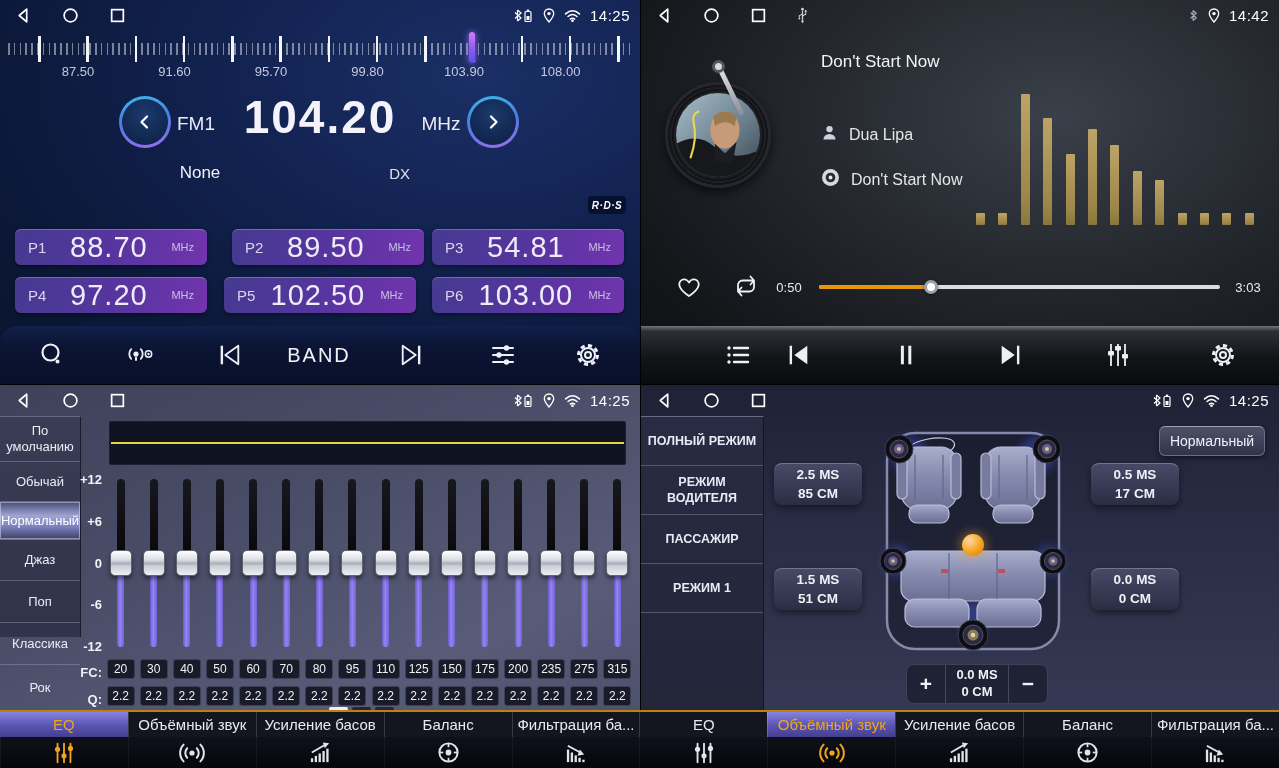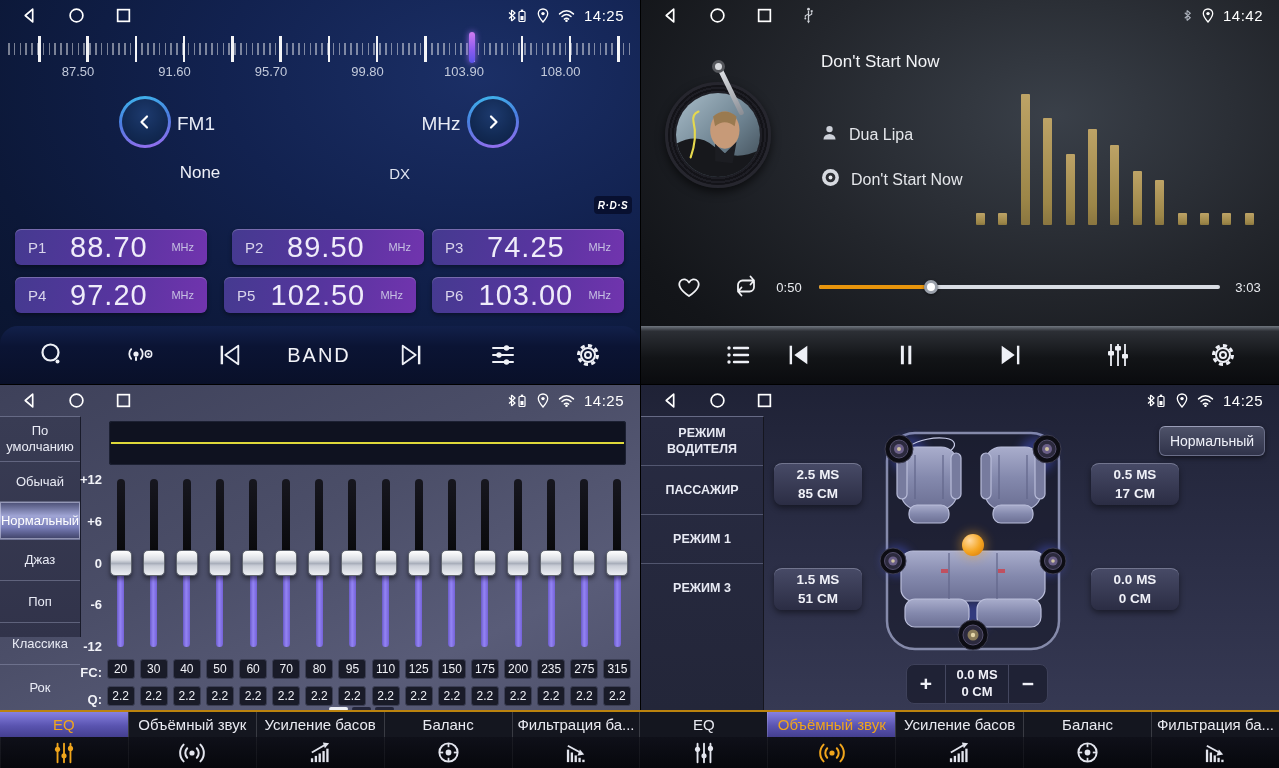--- a/index.html
+++ b/index.html
@@ -10,21 +10,21 @@
   .q1 { left:0; top:0; width:640px; height:384px;
         background:radial-gradient(ellipse at 75% 20%, #1b2f66 0%, #122250 38%, #0c1838 75%, #0a142e 100%); }
   .q2 { left:640px; top:0; width:639px; height:384px; border-left:1px solid #000;
         background:radial-gradient(ellipse at 65% 30%, #3a4049 0%, #23262c 45%, #131519 80%, #0e1013 100%); }
   .q3 { left:0; top:384px; width:640px; height:384px; border-top:1px solid #000;
         background:linear-gradient(155deg, #3e415a 0%, #4b4e68 40%, #595c78 70%, #4a4d66 100%); }
   .q4 { left:640px; top:384px; width:639px; height:384px; border-top:1px solid #000; border-left:1px solid #000;
         background:linear-gradient(180deg, #1f2236 0%, #2b2e46 45%, #3a3d58 100%); }
 
   
-  .sb { position:absolute; left:0; top:0; right:0; height:30px; display:flex; align-items:center; padding:0 16px; color:#fff; z-index:5; }
+  .sb { position:absolute; left:0; top:0; right:0; height:30px; display:flex; align-items:center; padding:0 10px; color:#fff; z-index:5; }
   .sb .nav { display:flex; align-items:center; gap:30px; margin-left:5px; }
   .sb .nav span { display:flex; }
   .sb-right { margin-left:auto; display:flex; align-items:center; gap:9px; }
   .sb-time { font-size:15px; color:#fff; letter-spacing:.5px; }
   .icw { display:flex; align-items:center; }
 
   
   .dial-ticks { position:absolute; left:8px; right:6px; top:36px; height:26px;
     background-image:
       repeating-linear-gradient(90deg, rgba(255,255,255,.95) 0 2.5px, transparent 2.5px 48.25px),
@@ -38,21 +38,21 @@
   .seek-btn { position:absolute; width:52px; height:52px; border-radius:50%; padding:3px;
     background:linear-gradient(170deg,#3db9ec 0%,#4a7de0 45%,#9c6cf0 100%); }
   .seek-btn .inner { width:100%; height:100%; border-radius:50%; display:flex; align-items:center; justify-content:center;
     background:radial-gradient(circle at 50% 35%, #1d3a6e 0%, #122a54 55%, #0d1f42 100%); }
   .band-label { position:absolute; left:172px; top:113px; width:48px; text-align:center; font-size:19px; color:#e8ecf6; }
   .freq-big { position:absolute; left:220px; top:90px; width:200px; text-align:center; font-size:46px; font-weight:bold; color:#f4f2fa; letter-spacing:2px; }
   .unit-label { position:absolute; left:417px; top:113px; width:48px; text-align:center; font-size:19px; color:#e8ecf6; }
   .ps-label { position:absolute; left:160px; top:163px; width:80px; text-align:center; font-size:17px; color:#eef0f8; }
   .dx-label { position:absolute; left:370px; top:165px; width:40px; text-align:right; font-size:15px; color:#dfe3ef; }
   .rds-badge { position:absolute; left:588px; top:196px; width:38px; height:18px; border-radius:4px; background:#081030;
-    color:#fff; font-size:10px; font-style:italic; font-weight:bold; display:flex; align-items:center; justify-content:center; letter-spacing:.5px;margin-left:6px; }
+    color:#fff; font-size:10px; font-style:italic; font-weight:bold; display:flex; align-items:center; justify-content:center; letter-spacing:.5px; }
   .preset { position:absolute; width:192px; height:36px; border-radius:6px; display:flex; align-items:center; padding:0 13px; gap:6px;
     background:linear-gradient(100deg,#453a90 0%,#56359e 50%,#7134ae 100%);
     box-shadow:inset 0 1px 0 rgba(255,255,255,.25), 0 2px 4px rgba(0,0,0,.4); cursor:pointer; }
   .p-n { font-size:15px; color:#d9d5ec; }
   .p-f { flex:1; text-align:center; font-size:29px; color:#efecfa; letter-spacing:1px; }
   .p-u { font-size:11px; color:#c6c0e2; }
   .tb1 { position:absolute; left:0; top:326px; width:640px; height:58px; border-radius:18px 18px 0 0;
     background:linear-gradient(180deg,#12204a 0%,#0b1434 35%,#091029 100%); }
   .tbi { position:absolute; top:50%; transform:translate(-50%,-50%); color:#eef0f6; display:flex; align-items:center; justify-content:center; cursor:pointer; }
   .band-btn { font-size:20px; letter-spacing:2px; color:#f2f3f8; }
@@ -197,20 +197,21 @@
     <span class="dial-label" style="left:560.5px">108.00</span>
 
     <div class="seek-btn" style="left:119px;top:96px">
       <div class="inner">
           <svg width="18" height="18" viewBox="0 0 18 18">
             <polyline points="11,3.5 5.5,9 11,14.5" fill="none" stroke="#fff" stroke-width="2.2" stroke-linecap="round" stroke-linejoin="round"></polyline>
           </svg>
         </div>
     </div>
     <span class="band-label">FM1</span>
+    <div class="freq-big">104.20</div>
     <span class="unit-label">MHz</span>
     <div class="seek-btn" style="left:467px;top:96px">
       <div class="inner">
           <svg width="18" height="18" viewBox="0 0 18 18">
             <polyline points="7,3.5 12.5,9 7,14.5" fill="none" stroke="#fff" stroke-width="2.2" stroke-linecap="round" stroke-linejoin="round"></polyline>
           </svg>
         </div>
     </div>
     <span class="ps-label">None</span>
     <span class="dx-label">DX</span>
@@ -221,21 +222,21 @@
       <span class="p-f">88.70</span>
       <span class="p-u">MHz</span>
     </div>
     <div class="preset" style="left:232px;top:229px">
       <span class="p-n">P2</span>
       <span class="p-f">89.50</span>
       <span class="p-u">MHz</span>
     </div>
     <div class="preset" style="left:432px;top:229px">
       <span class="p-n">P3</span>
-      <span class="p-f">74.25</span>
+      <span class="p-f">54.81</span>
       <span class="p-u">MHz</span>
     </div>
     <div class="preset" style="left:15px;top:277px">
       <span class="p-n">P4</span>
       <span class="p-f">97.20</span>
       <span class="p-u">MHz</span>
     </div>
     <div class="preset" style="left:224px;top:277px">
       <span class="p-n">P5</span>
       <span class="p-f">102.50</span>
@@ -749,24 +750,24 @@
             <svg width="17" height="13" viewBox="0 0 16 12">
               <path d="M1.5 4.5 Q8 -1.5 14.5 4.5 M3.8 7 Q8 3.2 12.2 7 M6 9.4 Q8 7.8 10 9.4" stroke="#fff" stroke-width="1.4" fill="none" stroke-linecap="round"></path>
               <circle cx="8" cy="11" r="1.2" fill="#fff"></circle>
             </svg>
           </span>
         <span class="sb-time">14:25</span>
       </div>
     </div>
 
     <div class="sf-side">
+      <div class="sf-item">ПОЛНЫЙ РЕЖИМ</div>
       <div class="sf-item">РЕЖИМ ВОДИТЕЛЯ</div>
       <div class="sf-item">ПАССАЖИР</div>
       <div class="sf-item">РЕЖИМ 1</div>
-      <div class="sf-item" style="border-bottom:none">РЕЖИМ 3</div>
     </div>
 
     <div class="norm-btn">Нормальный</div>
 
     <div class="delay-box" style="left:133px;top:78px">
       <span>2.5 MS</span>
       <span>85 CM</span>
     </div>
     <div class="delay-box" style="left:450px;top:78px">
       <span>0.5 MS</span>

